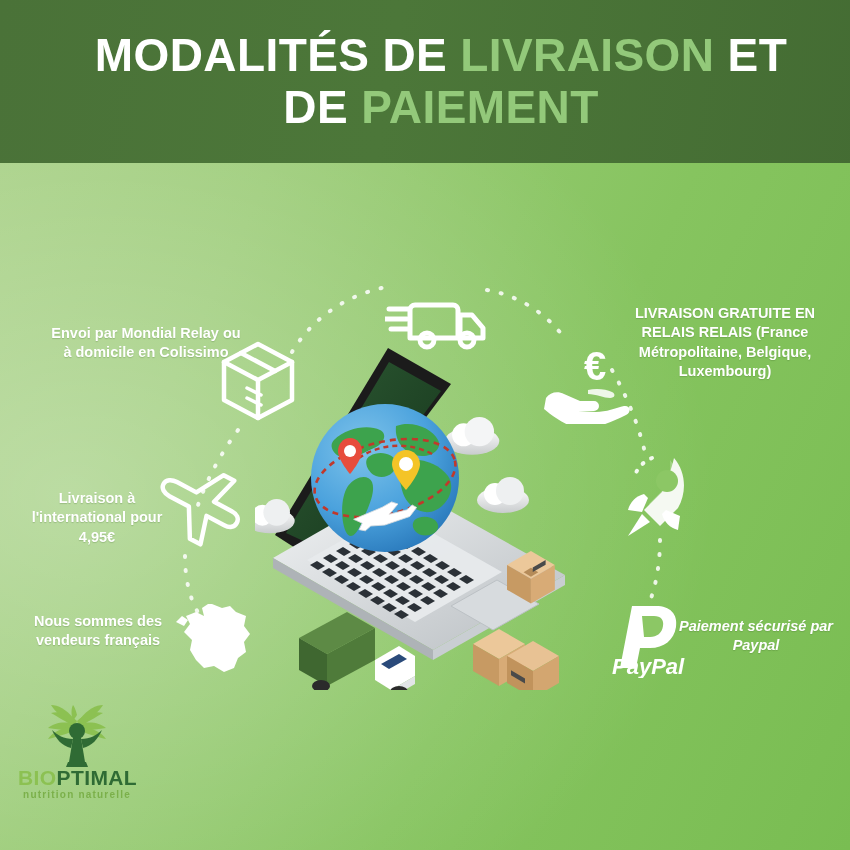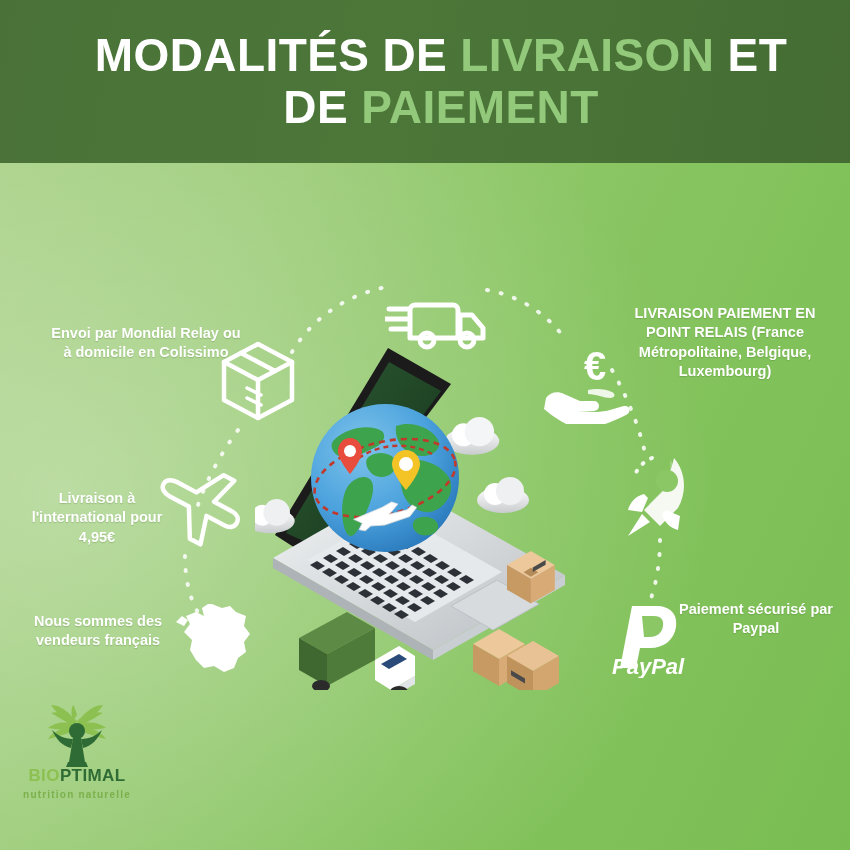--- a/index.html
+++ b/index.html
@@ -42,21 +42,21 @@
   
   .arcs{position:absolute;left:0;top:0;width:850px;height:850px;pointer-events:none;}
 
   
   .scene{position:absolute;left:255px;top:330px;width:360px;height:360px;}
 
   
   .logo{position:absolute;left:18px;top:705px;width:118px;height:105px;}
   .logo .word{
     position:absolute;left:0;top:62px;width:118px;text-align:center;
-    font-size:17px;font-weight:800;letter-spacing:.4px;line-height:1;
+    font-size:21px;font-weight:800;letter-spacing:.4px;line-height:1;
   }
   .logo .word .b1{color:#8cc152;}
   .logo .word .b2{color:#2f6b34;}
   .logo .tag{
     position:absolute;left:0;top:84px;width:118px;text-align:center;
     font-size:10px;font-weight:700;letter-spacing:1.2px;color:#7bb04a;
   }
 </style>
 </head>
 <body>
@@ -289,21 +289,21 @@
         <polygon points="42,6 76,24 76,62 42,80 8,62 8,24"></polygon>
         <polyline points="8,24 42,42 76,24"></polyline>
         <line x1="42" y1="42" x2="42" y2="80"></line>
         <line x1="25" y1="15" x2="59" y2="33"></line>
         <path d="M31,50 l14,7" stroke-width="3.5"></path>
         <path d="M31,60 l14,7" stroke-width="3.5"></path>
       </g>
     </svg>
   </div>
 
-  <div class="lbl" style="left:612px;top:304px;width:226px;">LIVRAISON PAIEMENT EN POINT RELAIS (France Métropolitaine, Belgique, Luxembourg)</div>
+  <div class="lbl" style="left:612px;top:304px;width:226px;">LIVRAISON GRATUITE EN RELAIS RELAIS (France Métropolitaine, Belgique, Luxembourg)</div>
   <div class="icon" style="left:540px;top:340px;">
     <svg width="92" height="84" viewBox="0 0 92 84">
       <g fill="#ffffff">
         <path d="M58,4 a22,22 0 1 0 0,44 a22,22 0 1 0 0,-44 Z" fill="none" stroke="#ffffff" stroke-width="0"></path>
         <text x="44" y="40" font-family="Liberation Sans, sans-serif" font-size="40" font-weight="700" fill="#ffffff">€</text>
         <path d="M6,58 c4,-6 12,-7 18,-4 l16,7 h14 a5,5 0 0 1 0,10 h-16 l18,1 c10,0 20,-4 28,-6 c6,-1 8,6 2,9 c-12,6 -26,12 -38,13 c-12,1 -22,-3 -32,-10 c-6,-4 -12,-9 -12,-9 Z"></path>
         <path d="M48,50 c8,-2 18,-1 24,2 c4,2 3,6 -2,6 c-6,0 -14,-4 -22,-4 Z" opacity="0.85"></path>
       </g>
     </svg>
   </div>
@@ -335,21 +335,21 @@
 
   <div class="lbl" style="left:18px;top:612px;width:160px;">Nous sommes des vendeurs français</div>
   <div class="icon" style="left:172px;top:596px;">
     <svg width="88" height="88" viewBox="0 0 88 88">
       <path d="M40,8 l10,4 l8,-2 l6,6 l10,4 l-2,10 l6,8 l-6,8 l2,10 l-8,6 l-4,10 l-10,4 l-10,-6
                l-10,2 l-8,-8 l-6,-10 l2,-10 l-8,-8 l6,-8 l-4,-8 l10,-4 l8,4 l-2,-8 l6,-4 Z" fill="#ffffff"></path>
       <path d="M12,30 l-8,-4 l6,-6 l6,4 Z" fill="#ffffff"></path>
     </svg>
   </div>
 
-  <div class="lbl" style="left:672px;top:600px;width:168px;">Paiement sécurisé par Paypal</div>
+  <div class="lbl" style="left:672px;top:617px;width:168px;font-style:italic;">Paiement sécurisé par Paypal</div>
   <div class="icon" style="left:612px;top:602px;">
     <svg width="84" height="76" viewBox="0 0 84 76">
       <path d="M20,4 h24 c14,0 22,8 20,21 c-2,13 -12,21 -26,21 h-10 l-4,20 h-16 Z" fill="#ffffff"></path>
       <path d="M30,14 h12 c7,0 10,4 9,10 c-1,7 -6,11 -13,11 h-6 Z" fill="#8cc765"></path>
       <text x="0" y="72" font-family="Liberation Sans, sans-serif" font-size="22" font-weight="800" font-style="italic" fill="#ffffff">PayPal</text>
     </svg>
   </div>
 
   <div class="logo">
     <svg width="118" height="62" viewBox="0 0 118 62">

